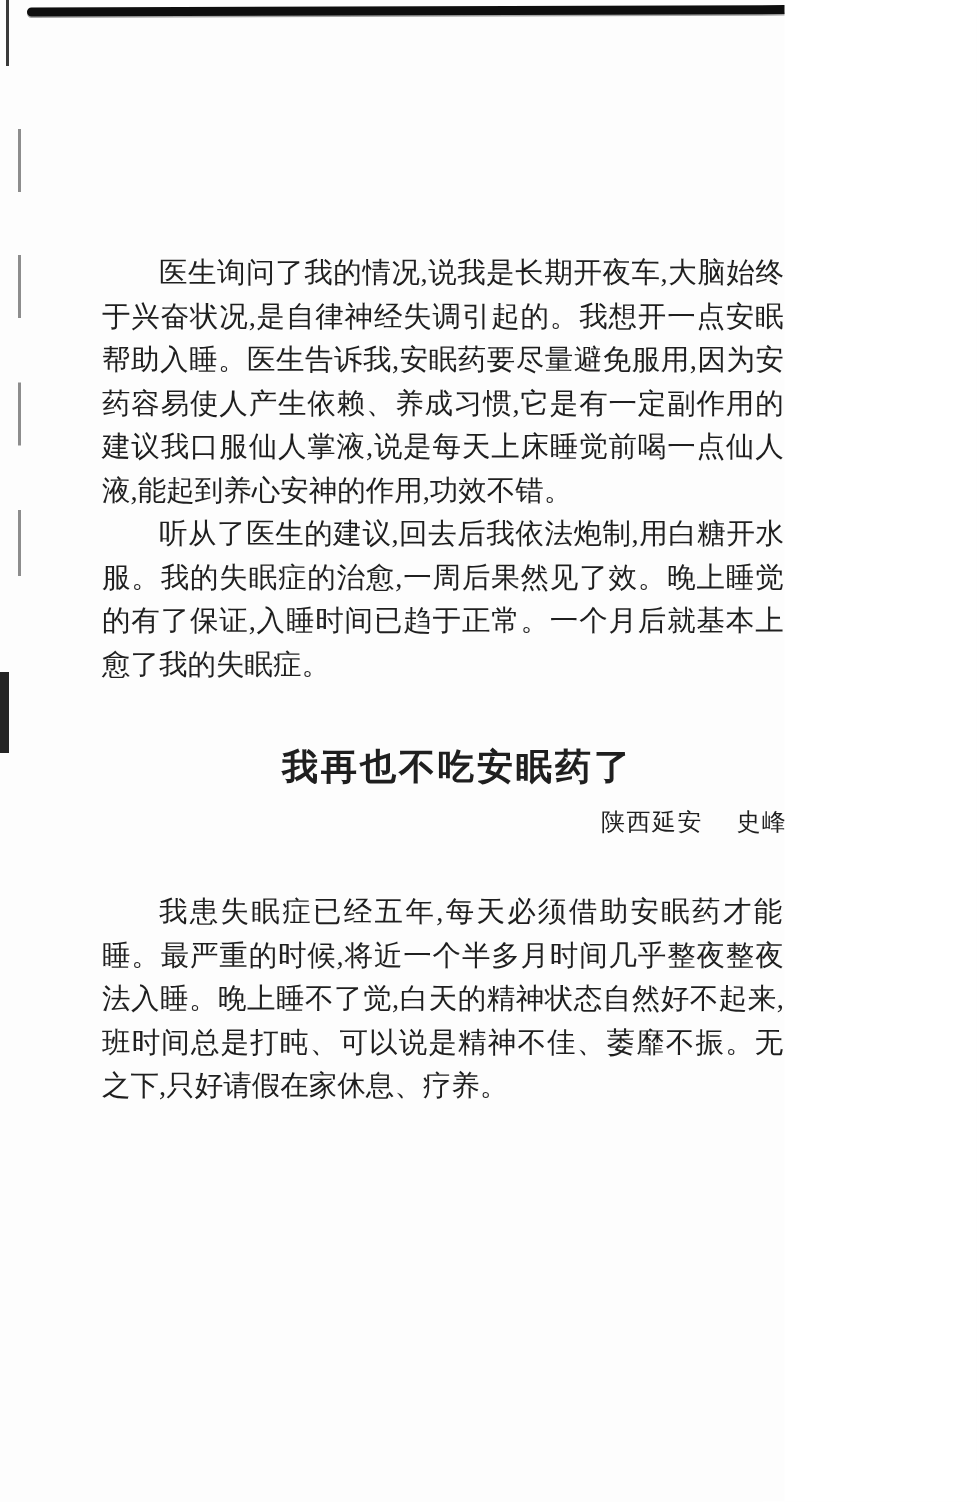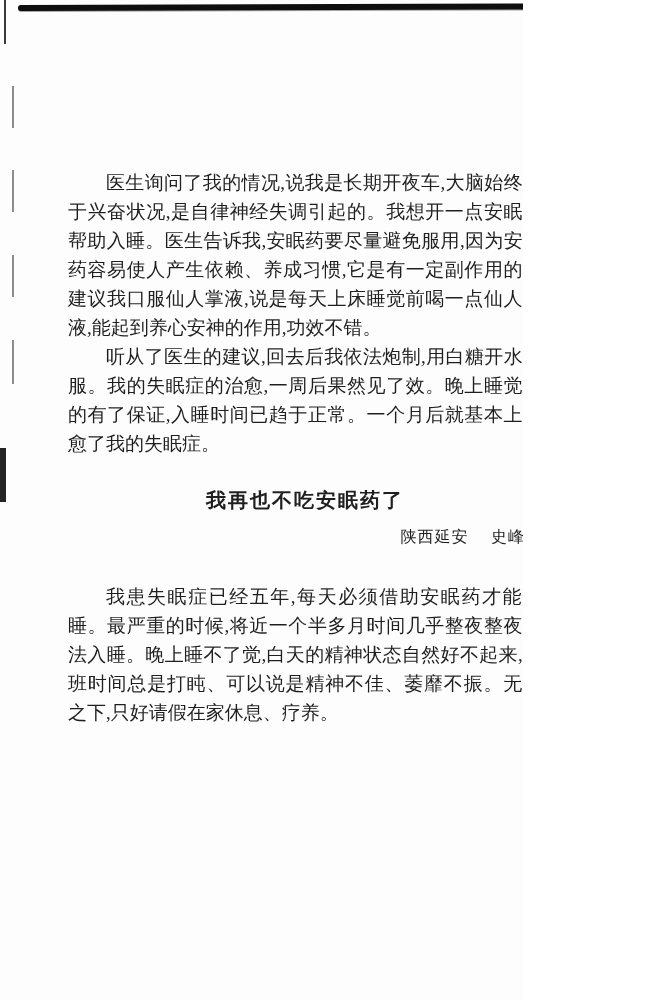--- a/index.html
+++ b/index.html
@@ -50,24 +50,24 @@
     font-size: 19px;
     line-height: 29px;
     text-align: justify;
     letter-spacing: 0px;
   }
   .text-column p {
     margin: 0;
     text-indent: 2em;
   }
   .section-title {
-    margin: 26px 0 0 0;
+    margin: 38px 0 0 0;
     text-align: center;
     text-indent: 0;
-    font-size: 20px;
+    font-size: 24px;
     line-height: 32px;
     font-weight: bold;
     letter-spacing: 2px;
   }
   .byline {
     margin: 8px 0 0 0;
     text-align: right;
     font-size: 16px;
     line-height: 26px;
     letter-spacing: 1px;

